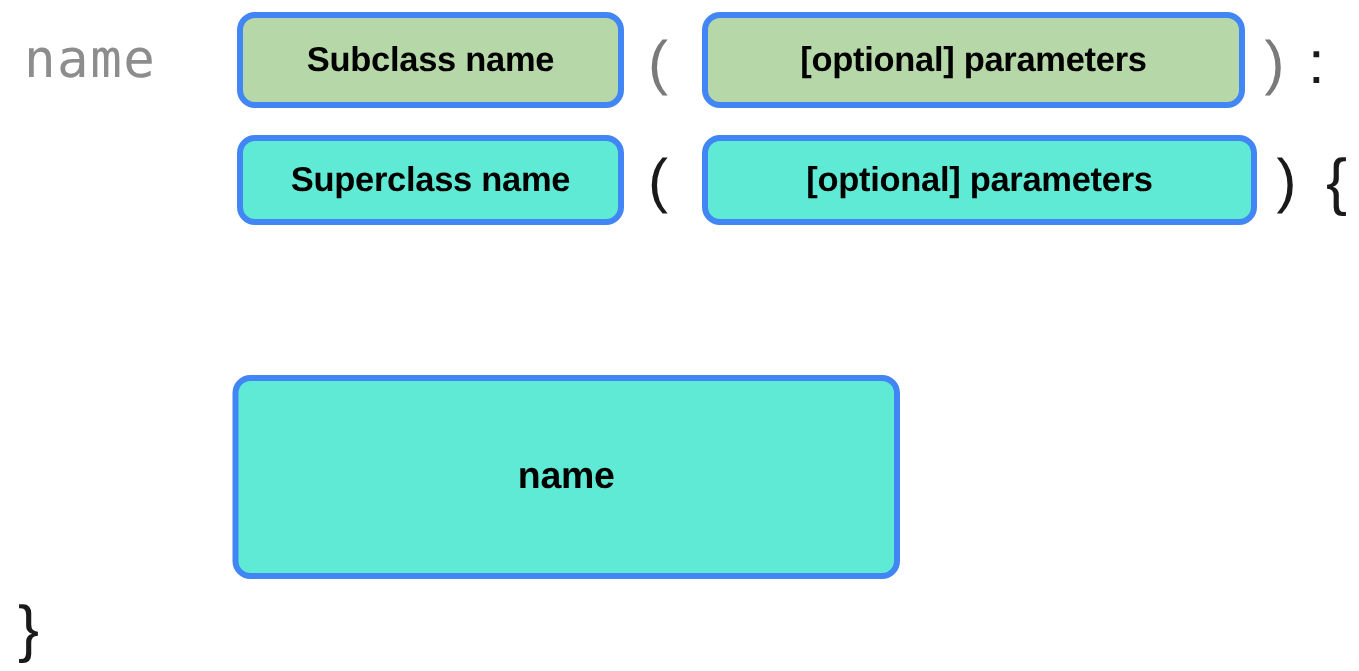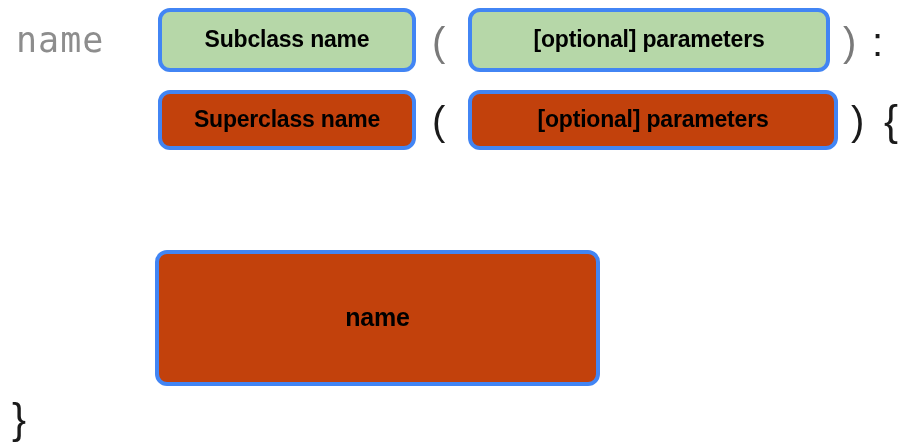--- a/index.html
+++ b/index.html
@@ -42,21 +42,21 @@
   }
   .punct.gray  { color: #7a7a7a; font-weight: 400; }
   .punct.dark  { color: #1a1a1a; font-weight: 400; }
   .punct.brace { font-size: 42px; color: #1a1a1a; }
 
   
   .box {
     box-sizing: border-box;
     border: 4px solid #4285f4;
     border-radius: 12px;
-    background: #c2410c;
+    background: #5eead4;
     display: flex;
     align-items: center;
     justify-content: center;
     text-align: center;
   }
   .box.green { background: #b6d7a8; }
 
   .box-label {
     font-family: "Liberation Sans", sans-serif;
     font-size: 23px;

